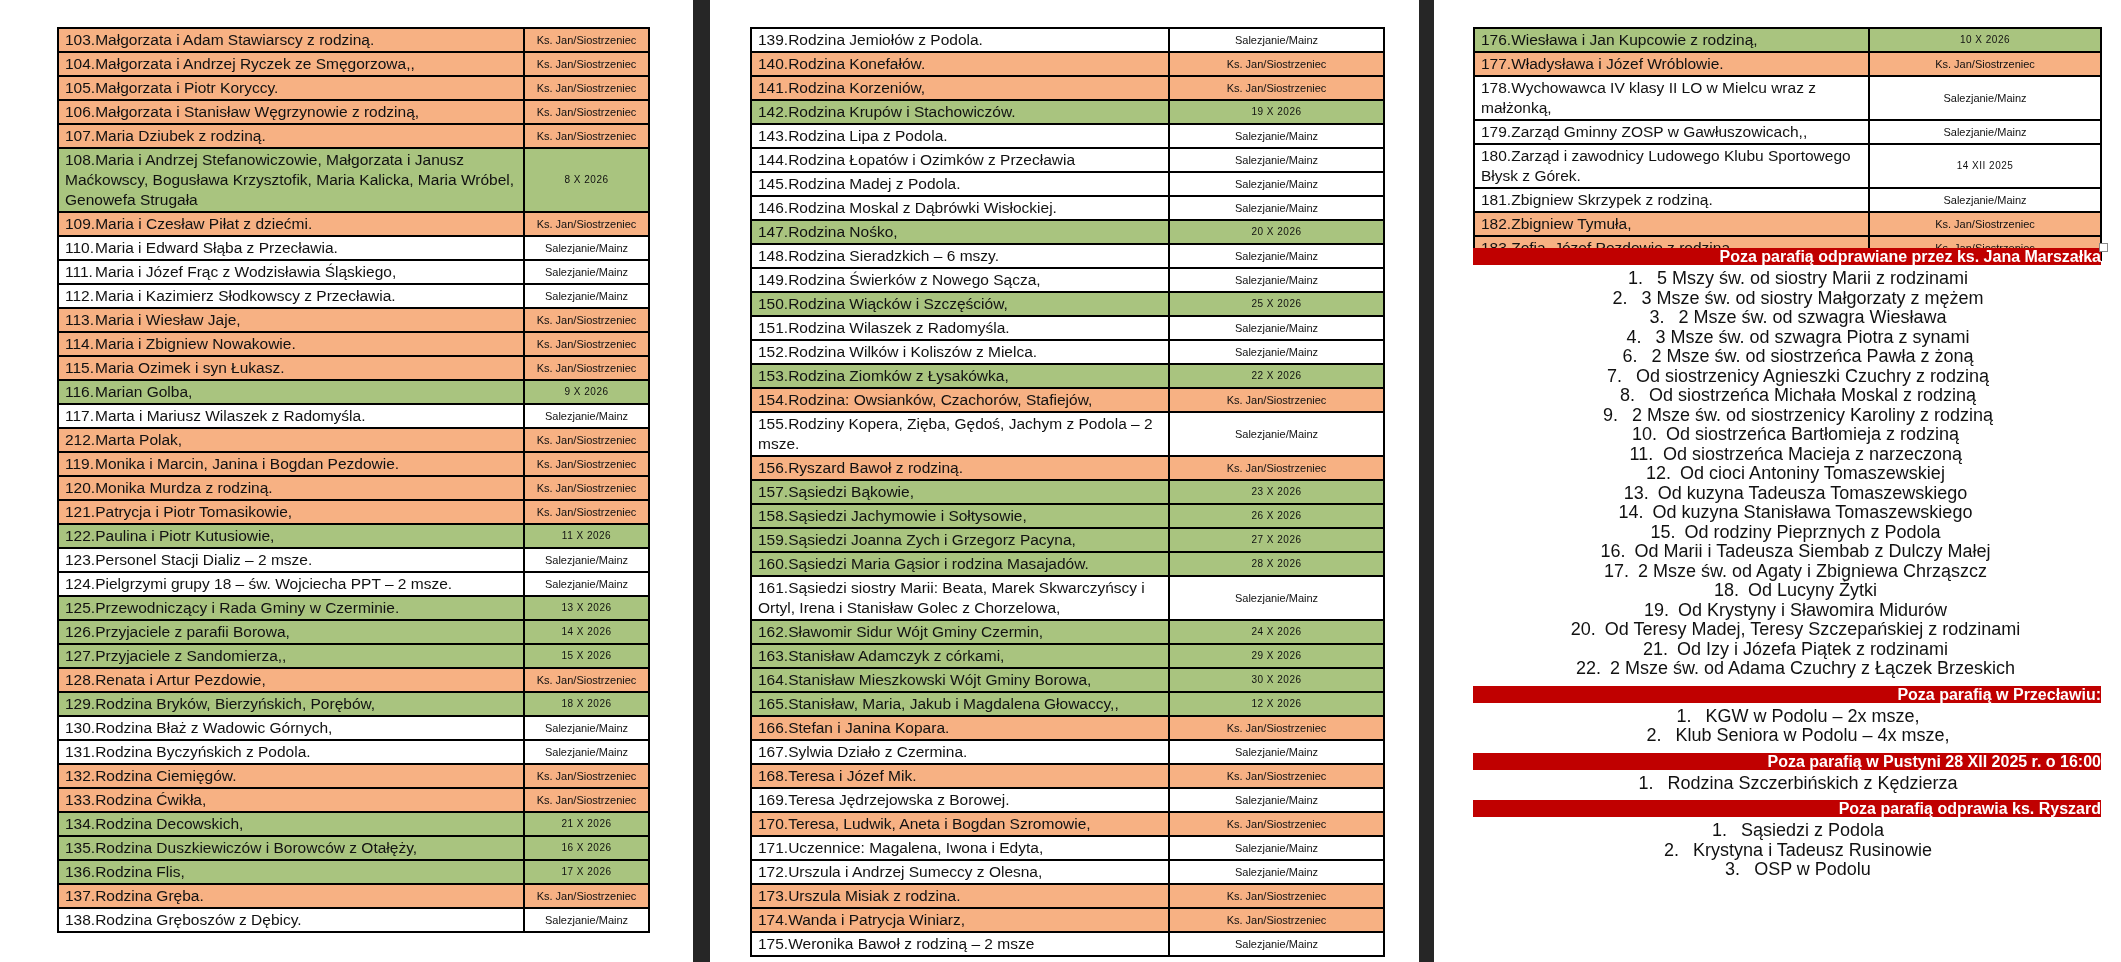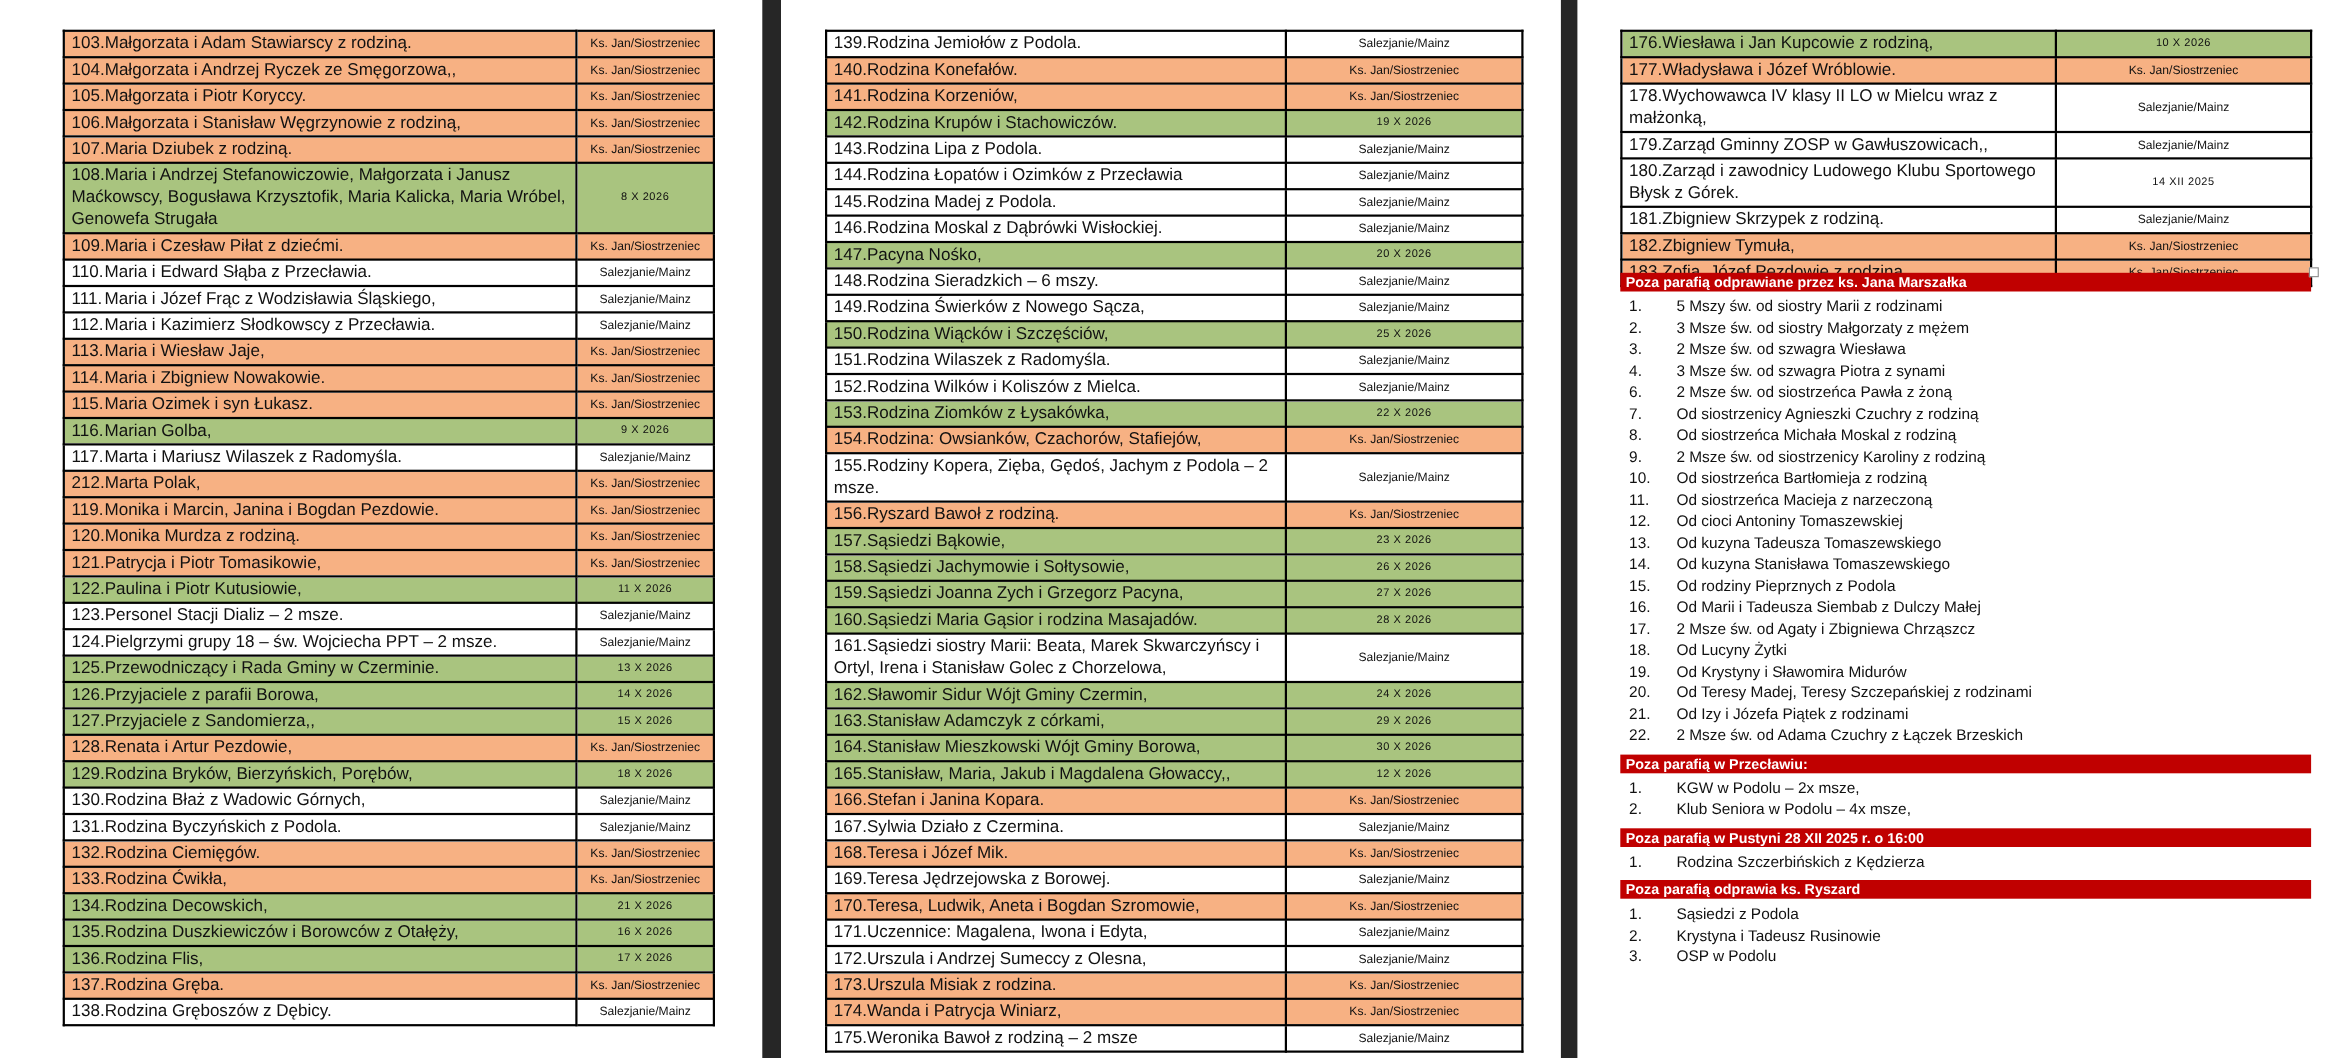--- a/index.html
+++ b/index.html
@@ -18,22 +18,22 @@
   td.cell-right{text-align:center;padding:0 2px;}
   .num{display:inline-block;min-width:30px;}
   .small{font-size:11px;line-height:13px;}
   .date{font-size:10px;line-height:18px;letter-spacing:.5px;}
   .bg-o{background:var(--orange,#f7b183);}
   .bg-g{background:var(--green,#a9c47f);}
   .bg-w{background:#ffffff;}
   #sections{position:absolute;left:1473px;top:248px;width:628px;}
   .section{margin-bottom:7px;}
   .section-title{background:var(--red,#c00000);color:#fff;font-weight:bold;
-                 font-size:13px;line-height:17px;height:17px;padding-left:5px;margin-bottom:4px;}
-  .s-item{font-size:14px;line-height:19.5px;padding-left:8px;}
+                 font-size:16px;line-height:17px;height:17px;padding-left:5px;margin-bottom:4px;text-align:right;}
+  .s-item{font-size:18px;line-height:19.5px;padding-left:8px;text-align:center;}
   .s-num{display:inline-block;min-width:43px;}
   #handle{position:absolute;left:2099px;top:243px;width:7px;height:7px;
           background:#fff;border:1px solid #8a8a8a;}
 </style>
 </head>
 <body>
 
 <div id="page" style="--orange: #f7b183; --green: #a9c47f; --red: #c00000; --bar: #262626;">
   <div class="gap-bar" id="bar1"></div>
   <div class="gap-bar" id="bar2"></div>
@@ -226,21 +226,21 @@
           </tr>
           <tr class="bg-w">
             <td class="cell-left"><span class="num">145.</span><span>Rodzina Madej z Podola.</span></td>
             <td class="cell-right small">Salezjanie/Mainz</td>
           </tr>
           <tr class="bg-w">
             <td class="cell-left"><span class="num">146.</span><span>Rodzina Moskal z Dąbrówki Wisłockiej.</span></td>
             <td class="cell-right small">Salezjanie/Mainz</td>
           </tr>
           <tr class="bg-g">
-            <td class="cell-left"><span class="num">147.</span><span>Pacyna Nośko,</span></td>
+            <td class="cell-left"><span class="num">147.</span><span>Rodzina Nośko,</span></td>
             <td class="cell-right date">20 X 2026</td>
           </tr>
           <tr class="bg-w">
             <td class="cell-left"><span class="num">148.</span><span>Rodzina Sieradzkich – 6 mszy.</span></td>
             <td class="cell-right small">Salezjanie/Mainz</td>
           </tr>
           <tr class="bg-w">
             <td class="cell-left"><span class="num">149.</span><span>Rodzina Świerków z Nowego Sącza,</span></td>
             <td class="cell-right small">Salezjanie/Mainz</td>
           </tr>

